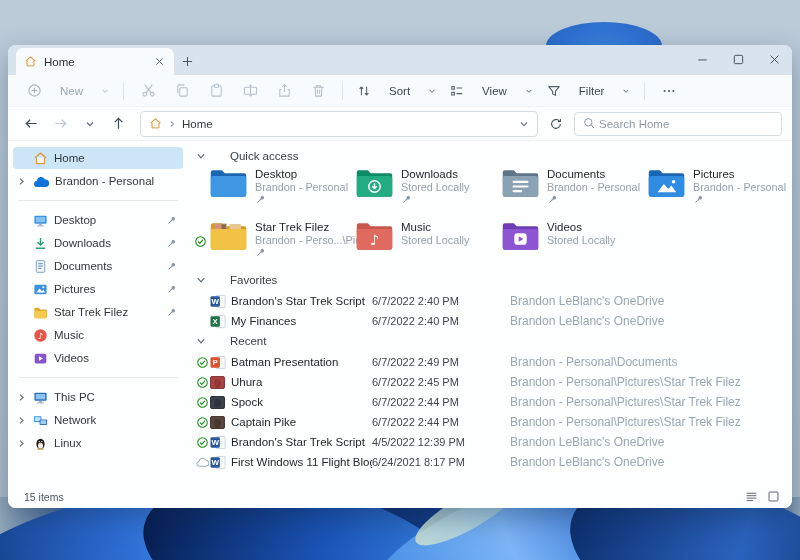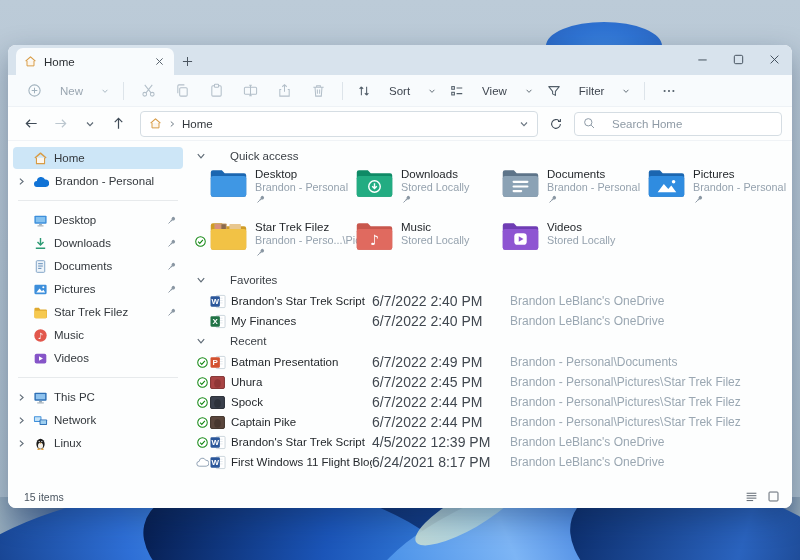--- a/index.html
+++ b/index.html
@@ -49,21 +49,21 @@
 
   .addr-row{height:33px;flex:0 0 33px;background:#fdfefe;display:flex;align-items:center;
     padding:0 10px;gap:2px;border-bottom:1px solid #f0f3f6}
   .nav-btn{width:27px;height:26px;display:flex;align-items:center;justify-content:center;border-radius:4px}
   .addr-box{flex:1;height:24px;margin-left:6px;border:1px solid #d5dde3;border-radius:4px;background:#fff;
     display:flex;align-items:center;gap:6px;padding:0 8px}
   .addr-seg{font-size:11.5px;color:#33383d}
   .addr-spacer{flex:1}
   .refresh-btn{width:28px;height:26px;display:flex;align-items:center;justify-content:center;margin:0 2px}
   .search-box{width:208px;height:24px;border:1px solid #d5dde3;border-radius:4px;background:#fff;
-    display:flex;align-items:center;gap:14px;padding:0 8px;box-sizing:border-box}
+    display:flex;align-items:center;gap:1px;padding:0 8px;box-sizing:border-box}
   .search-box input{border:none;outline:none;flex:1;font-size:11.5px;color:#33383d;background:transparent;
     font-family:"Liberation Sans",sans-serif}
   .search-box input::placeholder{color:#8e9aa5}
 
   .body{flex:1;display:flex;min-height:0}
   
   .sidebar{width:180px;flex:0 0 180px;padding-top:5px;box-sizing:border-box}
   .side-row{height:22px;display:flex;align-items:center;gap:6px;margin:1px 5px;padding:0 6px 0 3px;
     border-radius:4px;font-size:11.5px;color:#33383d}
   .side-row.selected{background:#cde6f7}
@@ -82,21 +82,21 @@
   .tile-check{position:absolute;left:-1px;top:13px}
   .tile-meta{display:flex;flex-direction:column;gap:1px;padding-top:1px}
   .t-name{font-size:11.5px;color:#24282c;white-space:nowrap}
   .t-sub{font-size:10.8px;color:#95a2ae;white-space:nowrap}
   .t-pin{height:11px;display:flex;align-items:center}
   .rows{margin-bottom:4px}
   .frow{display:flex;align-items:center;height:20px}
   .r-status{width:16px;display:flex;justify-content:center;align-items:center}
   .r-icon{width:21px;display:flex;align-items:center}
   .r-name{width:141px;font-size:11.5px;color:#24282c;white-space:nowrap;overflow:hidden}
-  .r-date{width:138px;font-size:14px;color:#40474f;white-space:nowrap}
+  .r-date{width:138px;font-size:11px;color:#40474f;white-space:nowrap}
   .r-loc{font-size:12px;color:#9aa7b2;white-space:nowrap}
 
   .statusbar{height:19px;flex:0 0 19px;display:flex;align-items:center;justify-content:space-between;
     padding:0 12px 2px 16px;font-size:10.5px;color:#4a5560;background:#fdfefe}
   .sb-views{display:flex;gap:9px;align-items:center}
 </style>
 </head>
 <body>
 
 <div class="bloom-top"></div>

